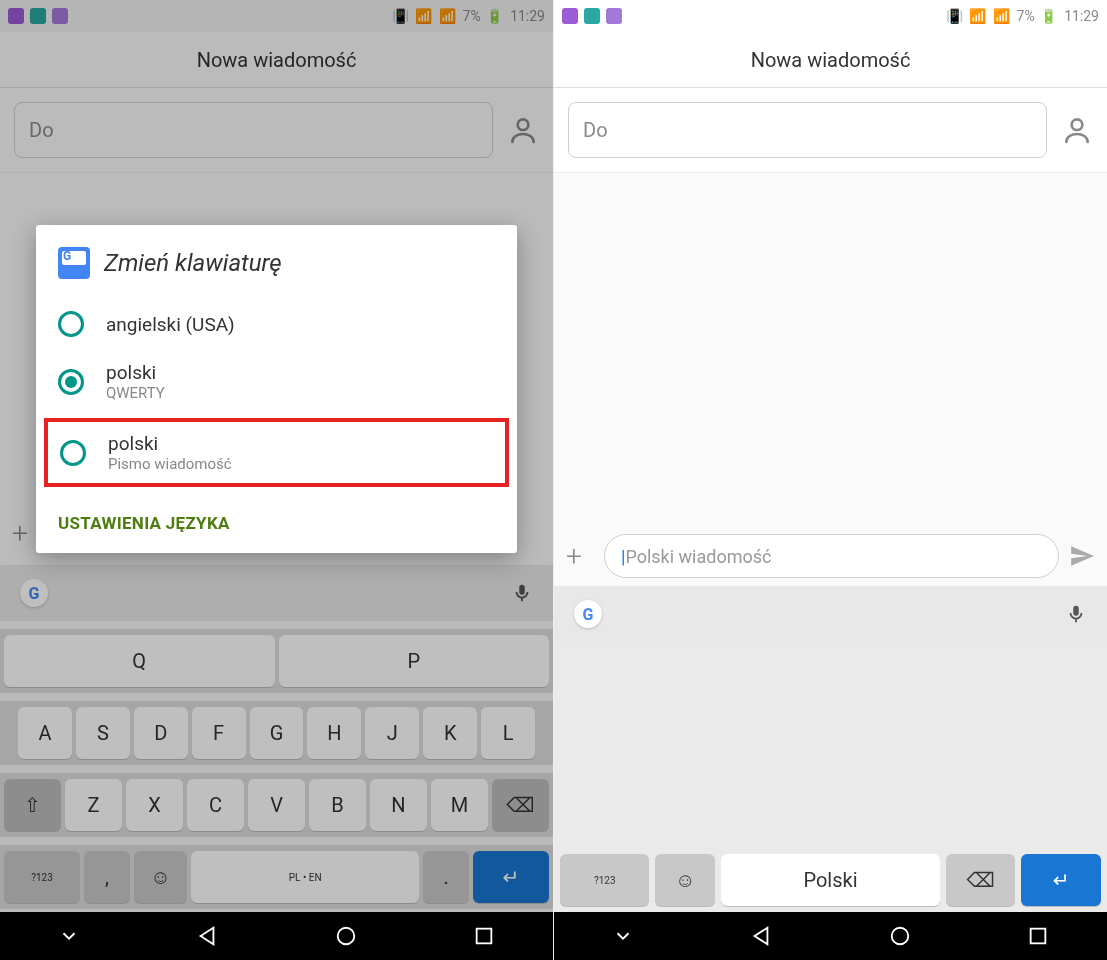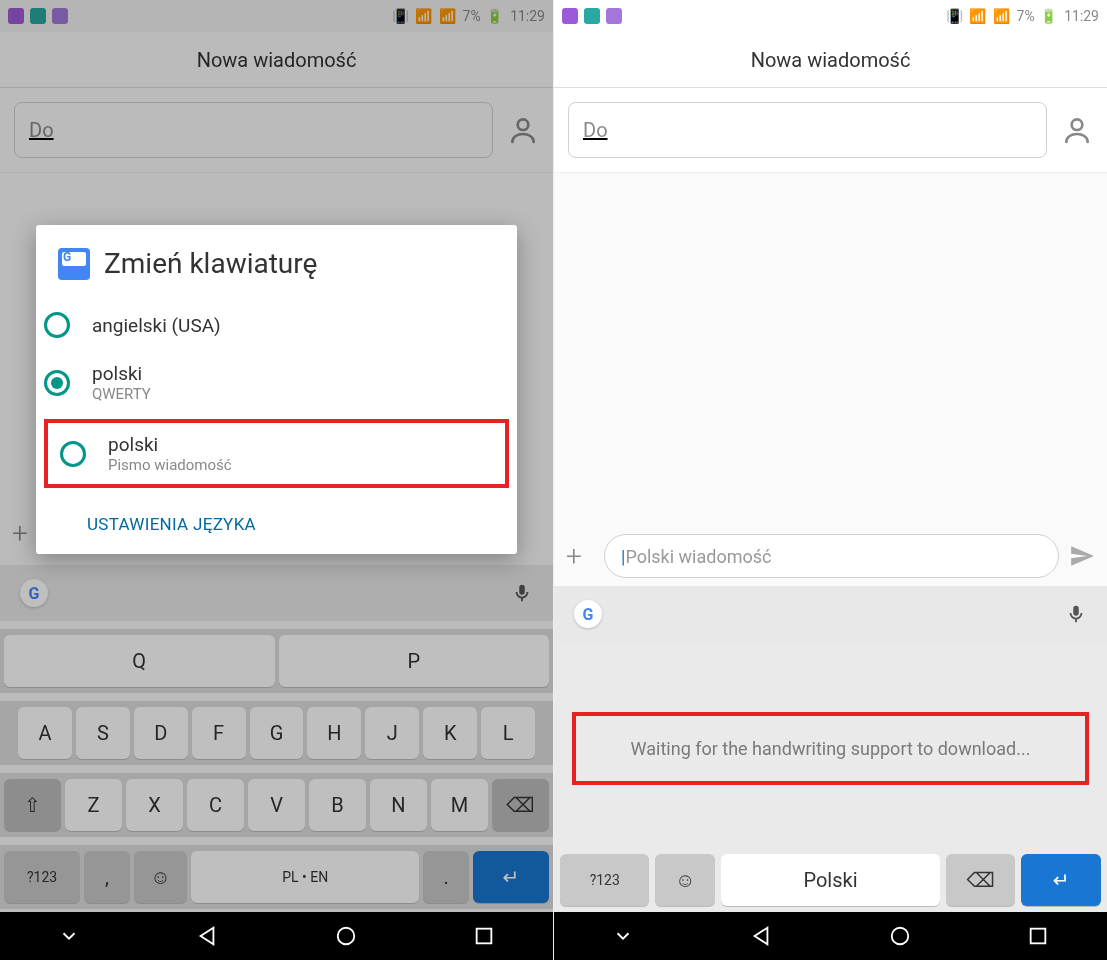--- a/index.html
+++ b/index.html
@@ -17,57 +17,57 @@
 .sicon.teal { background: #2aa7a0; }
 .sicon.purple2 { background: #a378d8; }
 .status-right { display:flex; align-items:center; gap:6px; }
 .status-right .txt { font-size:14px; color:#888; }
 
 
 .appheader { height:56px; display:flex; align-items:center; justify-content:center; background:#fafafa; border-bottom:1px solid #ddd; font-size:20px; color:#333; }
 .pane-right .appheader { background:#fff; }
 
 
-.torow { display:flex; align-items:center; padding:14px 14px; gap:14px; background:#fafafa; border-bottom:1px solid #eee;text-decoration:underline; }
+.torow { display:flex; align-items:center; padding:14px 14px; gap:14px; background:#fafafa; border-bottom:1px solid #eee; }
 .pane-right .torow { background:#fff; }
 .tofield { flex:1; height:56px; border:1px solid #d0d0d0; border-radius:8px; display:flex; align-items:center; padding:0 14px; color:#8a8a8a; font-size:20px; background:#fafafa; }
 .pane-right .tofield { background:#fff; }
 .personicon { width:32px; height:32px; color:#888; }
 
 
 .overlay { position:absolute; inset:0; background:rgba(0,0,0,0.25); pointer-events:none; }
 .pane-left .overlay { display:block; }
 
 
 .dialog { position:absolute; top:225px; left:36px; right:36px; background:#fff; border-radius:3px; box-shadow:0 6px 24px rgba(0,0,0,0.3); padding:22px 0 14px; z-index:10; }
 .dialog-header { display:flex; align-items:center; gap:14px; padding:0 22px 14px; }
 .kbicon { width:32px; height:32px; background:#4285f4; border-radius:4px; position:relative; }
 .kbicon::after { content:''; position:absolute; top:4px; left:4px; right:4px; height:14px; background:#fff; border-radius:2px; }
 .kbicon .g { position:absolute; top:2px; left:5px; font-size:12px; font-weight:bold; z-index:1; }.gblu{color:#4285F4}
-.dialog-title { font-size:28px; color:#333; }
+.dialog-title { font-size:24px; color:#333;font-style:italic; }
 .options { padding: 6px 0; }
-.option { display:flex; align-items:center; gap:22px; padding:12px 8px; }
+.option { display:flex; align-items:center; gap:22px; padding:12px 22px; }
 .option.highlighted { border: 4px solid #e62222; margin: 4px 8px; padding:10px 12px; }
 .radio { width:26px; height:26px; border:3px solid #009688; border-radius:50%; display:flex; align-items:center; justify-content:center; flex-shrink:0; }
 .radio.sel::after { content:''; width:12px; height:12px; background:#009688; border-radius:50%; }
 .opt-text { display:flex; flex-direction:column; }
 .opt-main { font-size:19px; color:#333; }
 .opt-sub { font-size:15px; color:#888; }
 .dialog-footer { padding:16px 22px 6px; }
-.lang-settings { color:#0369a1; font-weight:400; font-size:17px; letter-spacing:0.3px;margin-left:29px; }
+.lang-settings { color:#4d7c0f; font-weight:700; font-size:17px; letter-spacing:0.3px; }
 
 
 .bg-kb { position:absolute; top:565px; left:0; right:0; font-size:13px; }
 .gbar { height:56px; background:#e8e8e8; display:flex; align-items:center; justify-content:space-between; padding:0 20px; }
 .gicon { width:28px;height:28px; border-radius:50%; background:#fff; display:flex;align-items:center;justify-content:center;font-weight:bold;font-size:16px; box-shadow:0 1px 3px rgba(0,0,0,0.2); }
 .mic { width:22px; height:22px; color:#555; }
 .keyrow { height:64px; background:#dedede; display:flex; align-items:center; justify-content:space-around; padding:0 4px; margin-top:8px; gap:4px; }
 .keyrow.first { margin-top:8px; }
 .key { flex:1; height:52px; background:#fff; border-radius:6px; display:flex; align-items:center; justify-content:center; font-size:20px; box-shadow:0 1px 0 #bbb; color:#333;}
-.key.sm{ font-size:14px;}
+.key.sm{ font-size:10px;}
 .key.gray{ background:#c8c8c8;}
 .key.dark{ background:#bdbdbd;}
 .key.enter{ background:#1976d2; color:#fff; }
 .spacekey{ flex:3; }
 .msgrow { display:flex; align-items:center; gap:10px; padding:6px 12px 6px; background:#fafafa; height:56px; }
 .plus { width:28px; color:#888; font-size:28px; font-weight:300; }
 .msgfield { flex:1; height:44px; border:1px solid #d0d0d0; border-radius:22px; display:flex;align-items:center;padding:0 16px;color:#999;font-size:18px; background:#fff; }
 .msgfield .cursor{ color:#1976d2; }
 .send { width:26px; color:#aaa; }
 
@@ -263,21 +263,20 @@
   <div class="gbar right-gbar">
     <span class="gicon">
           <span class="gblu">G</span>
         </span>
     <svg class="mic" viewBox="0 0 24 24" fill="currentColor">
           <path d="M12 14a3 3 0 003-3V6a3 3 0 00-6 0v5a3 3 0 003 3zm5-3a5 5 0 01-10 0H5a7 7 0 006 6.92V21h2v-3.08A7 7 0 0019 11h-2z"></path>
         </svg>
   </div>
 
   <div class="hw-area"></div>
-  <div class="hw-box"><span>Waiting for the handwriting support to download...</span></div>
 
   <div class="lastrow">
     <div class="key gray sm" style="flex:0.9">?123</div>
     <div class="key gray" style="flex:0.6">☺</div>
     <div class="key polski">Polski</div>
     <div class="key gray" style="flex:0.7">⌫</div>
     <div class="key enter" style="flex:0.8">↵</div>
   </div>
 
   <div class="navbar">

